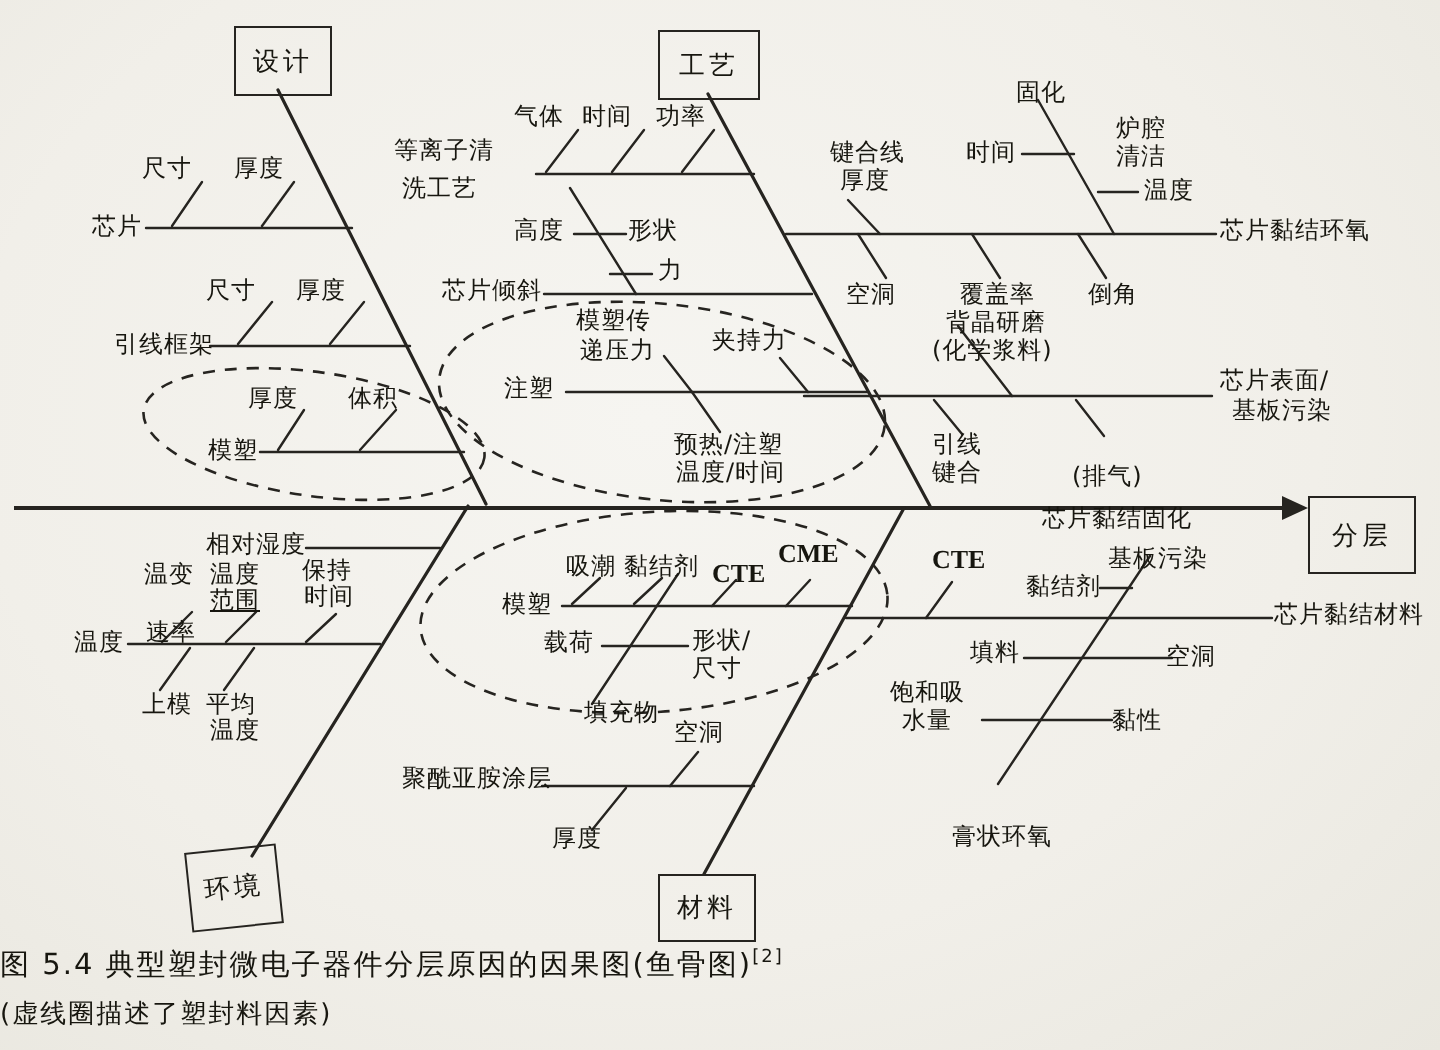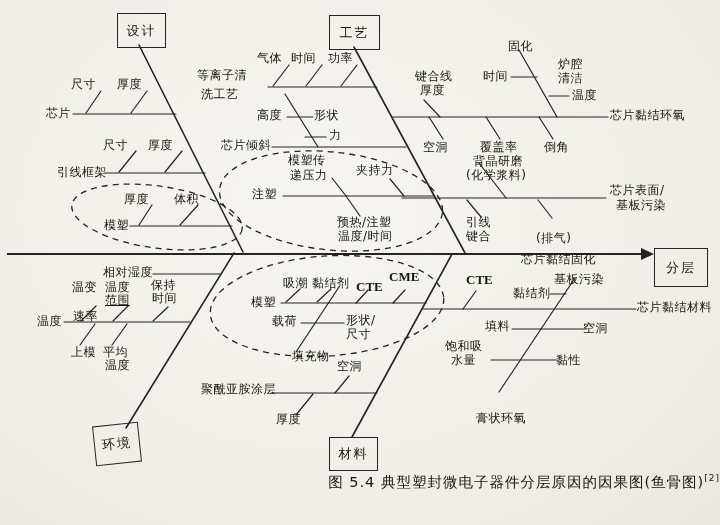--- a/index.html
+++ b/index.html
@@ -11,21 +11,21 @@
   #svg-layer{position:absolute;left:0;top:0;}
   .lbl{
     position:absolute;white-space:nowrap;font-size:12px;line-height:13px;
     letter-spacing:0.5px;color:#17160f;
   }
   .lbl.latin{font-family:"Liberation Serif","DejaVu Serif",serif;font-weight:bold;font-size:13px;letter-spacing:0;}
   .cat-box{
     position:absolute;border:1.6px solid #262420;display:flex;align-items:center;justify-content:center;
     background:transparent;color:#17160f;font-size:13px;letter-spacing:2px;
   }
-  .caption{position:absolute;left:0;top:473px;width:720px;text-align:right;color:#17160f;}
+  .caption{position:absolute;left:0;top:473px;width:720px;text-align:left;color:#17160f;}
   .cap1{font-size:14.5px;letter-spacing:1px;font-weight:500;}
   .cap1 sup{font-size:9px;}
   .cap2{font-size:13px;margin-top:6px;letter-spacing:1px;}
 </style>
 </head>
 <body>
 
 <div id="stage">
   <svg id="svg-layer" width="720" height="525">
       <line x1="7" y1="254" x2="642" y2="254" stroke="#262420" stroke-width="2"></line>
@@ -182,14 +182,15 @@
       <div class="lbl" style="left: 637px; top: 301px;">芯片黏结材料</div>
       <div class="lbl" style="left: 485px; top: 320px;">填料</div>
       <div class="lbl" style="left: 583px; top: 322px;">空洞</div>
       <div class="lbl" style="left: 445px; top: 340px;">饱和吸</div>
       <div class="lbl" style="left: 451px; top: 354px;">水量</div>
       <div class="lbl" style="left: 556px; top: 354px;">黏性</div>
       <div class="lbl" style="left: 476px; top: 392px; margin-top: 20px;">膏状环氧</div>
     </div>
   <div class="caption">
     <div class="cap1"><span>图 5.4  典型塑封微电子器件分层原因的因果图(鱼骨图)</span><sup>[2]</sup></div>
+    <div class="cap2">(虚线圈描述了塑封料因素)</div>
   </div>
 </div>
 
 </body></html>

